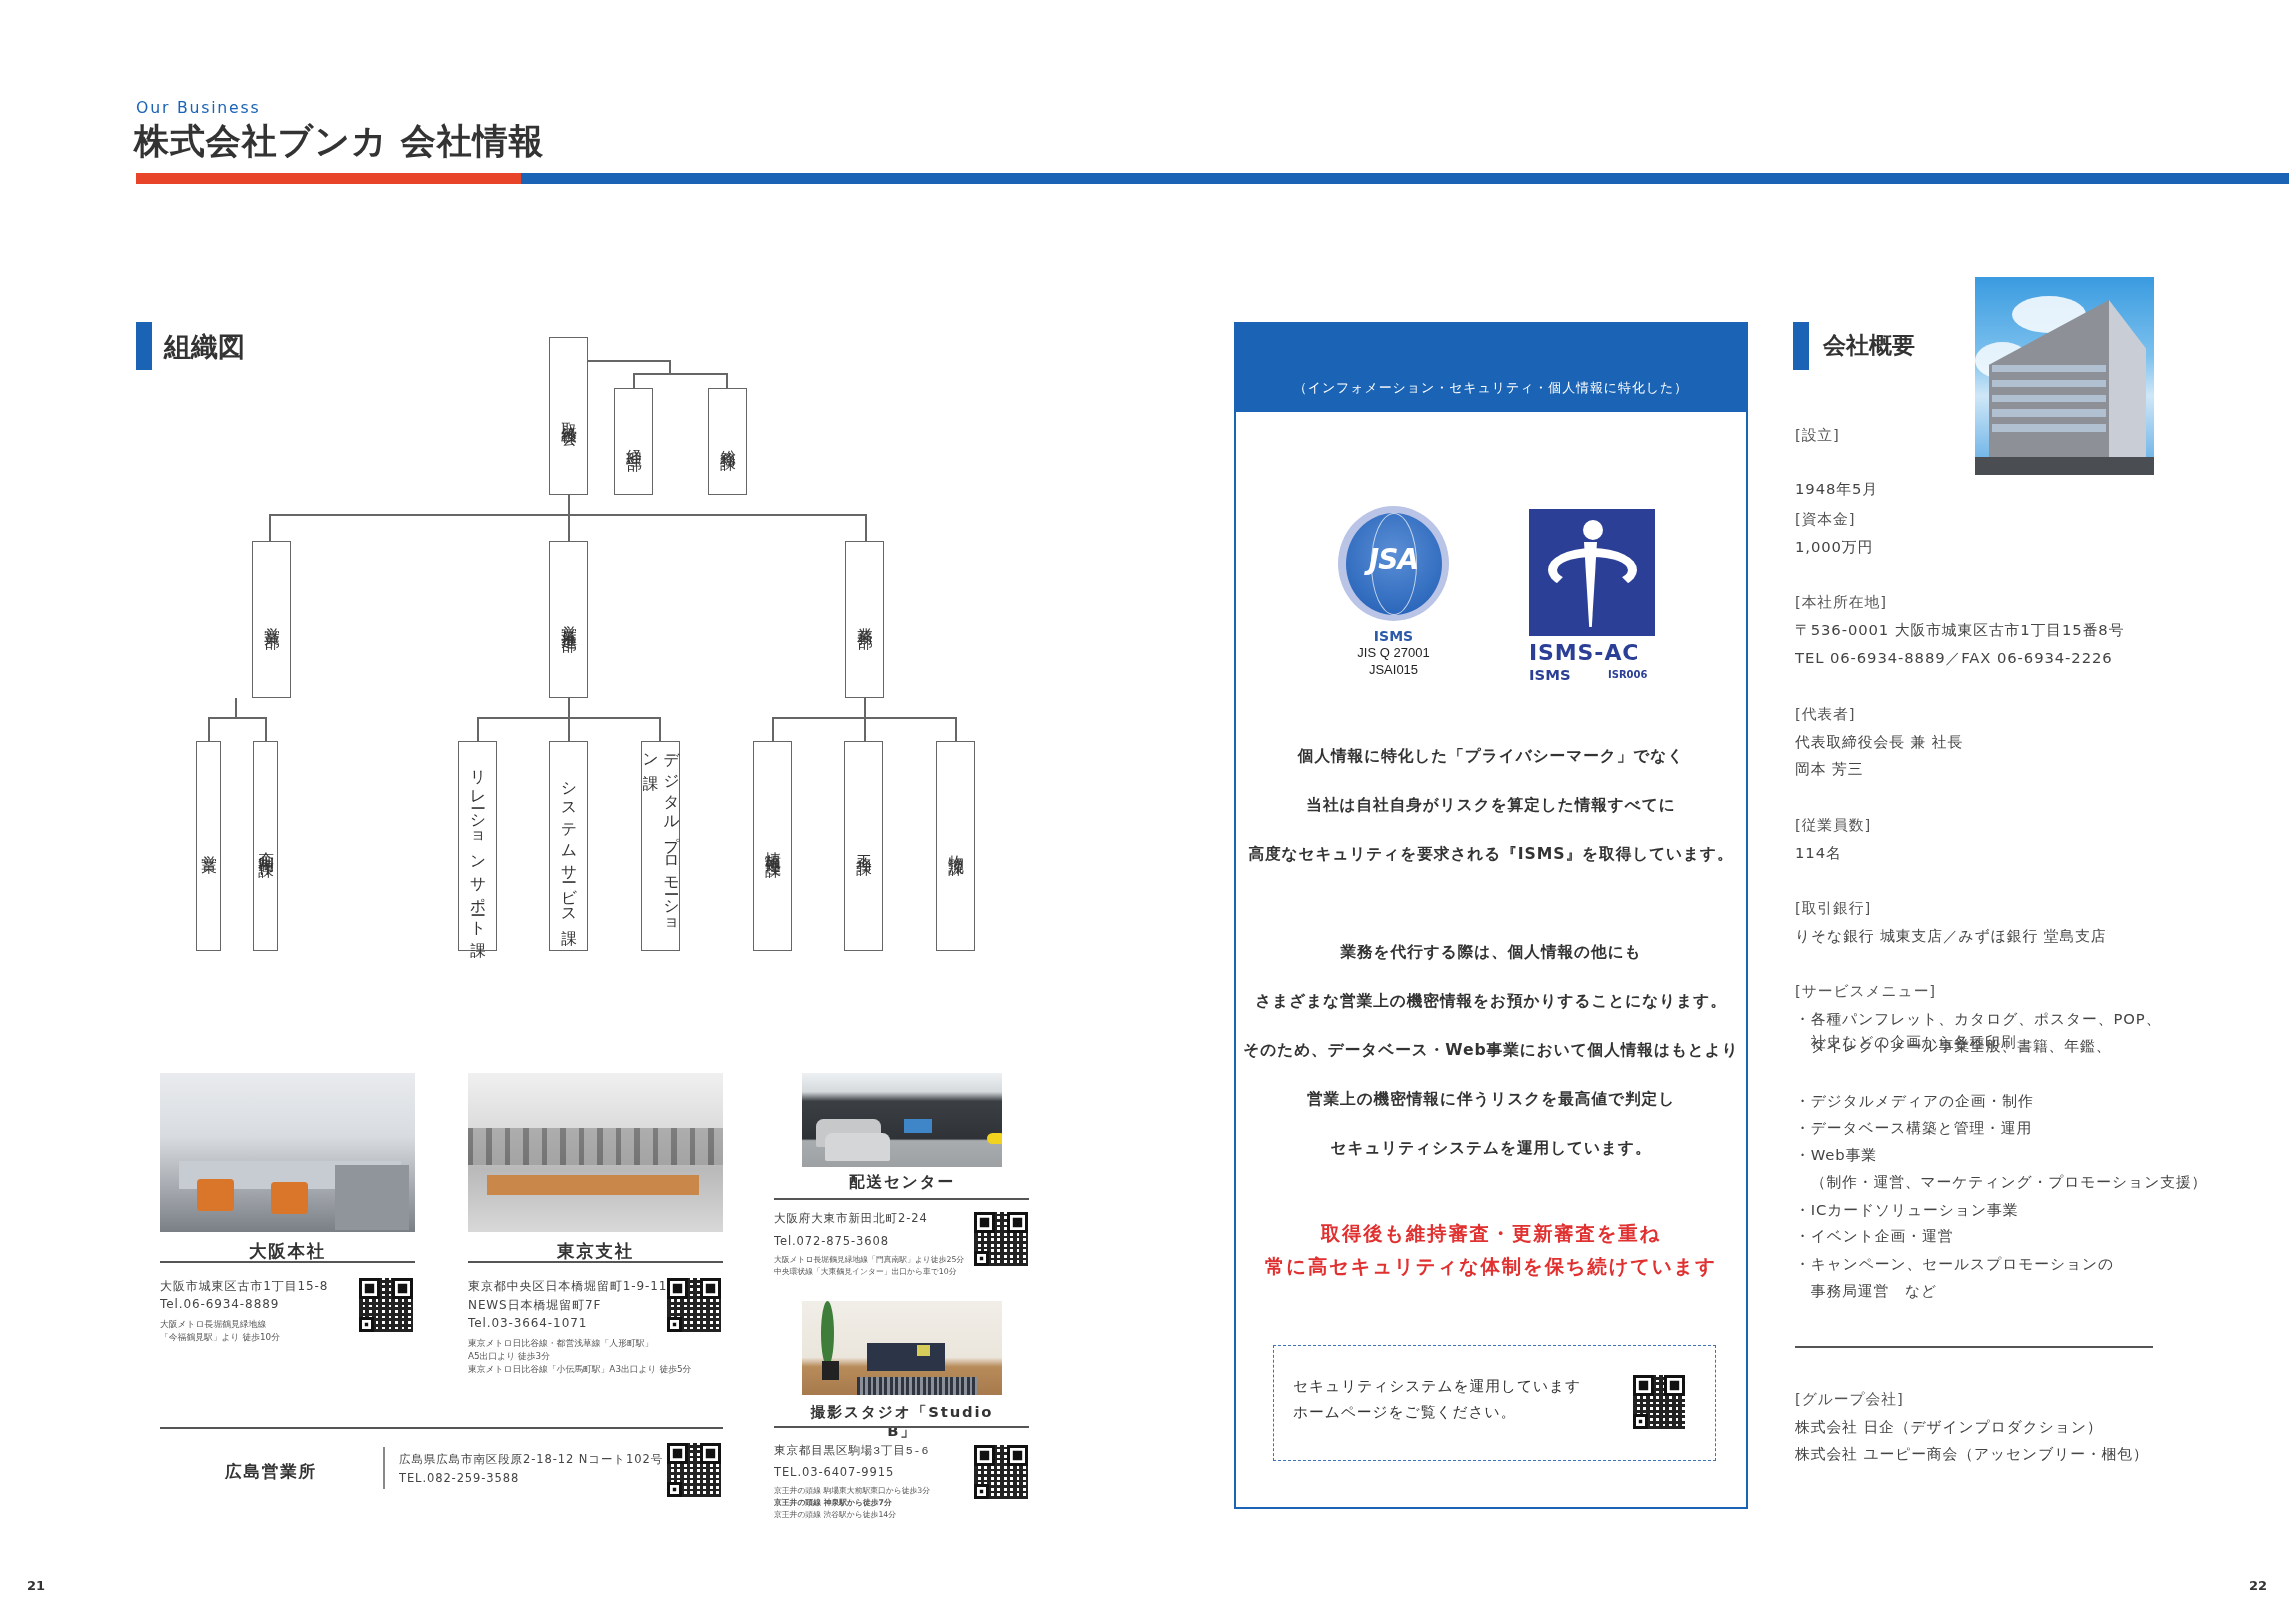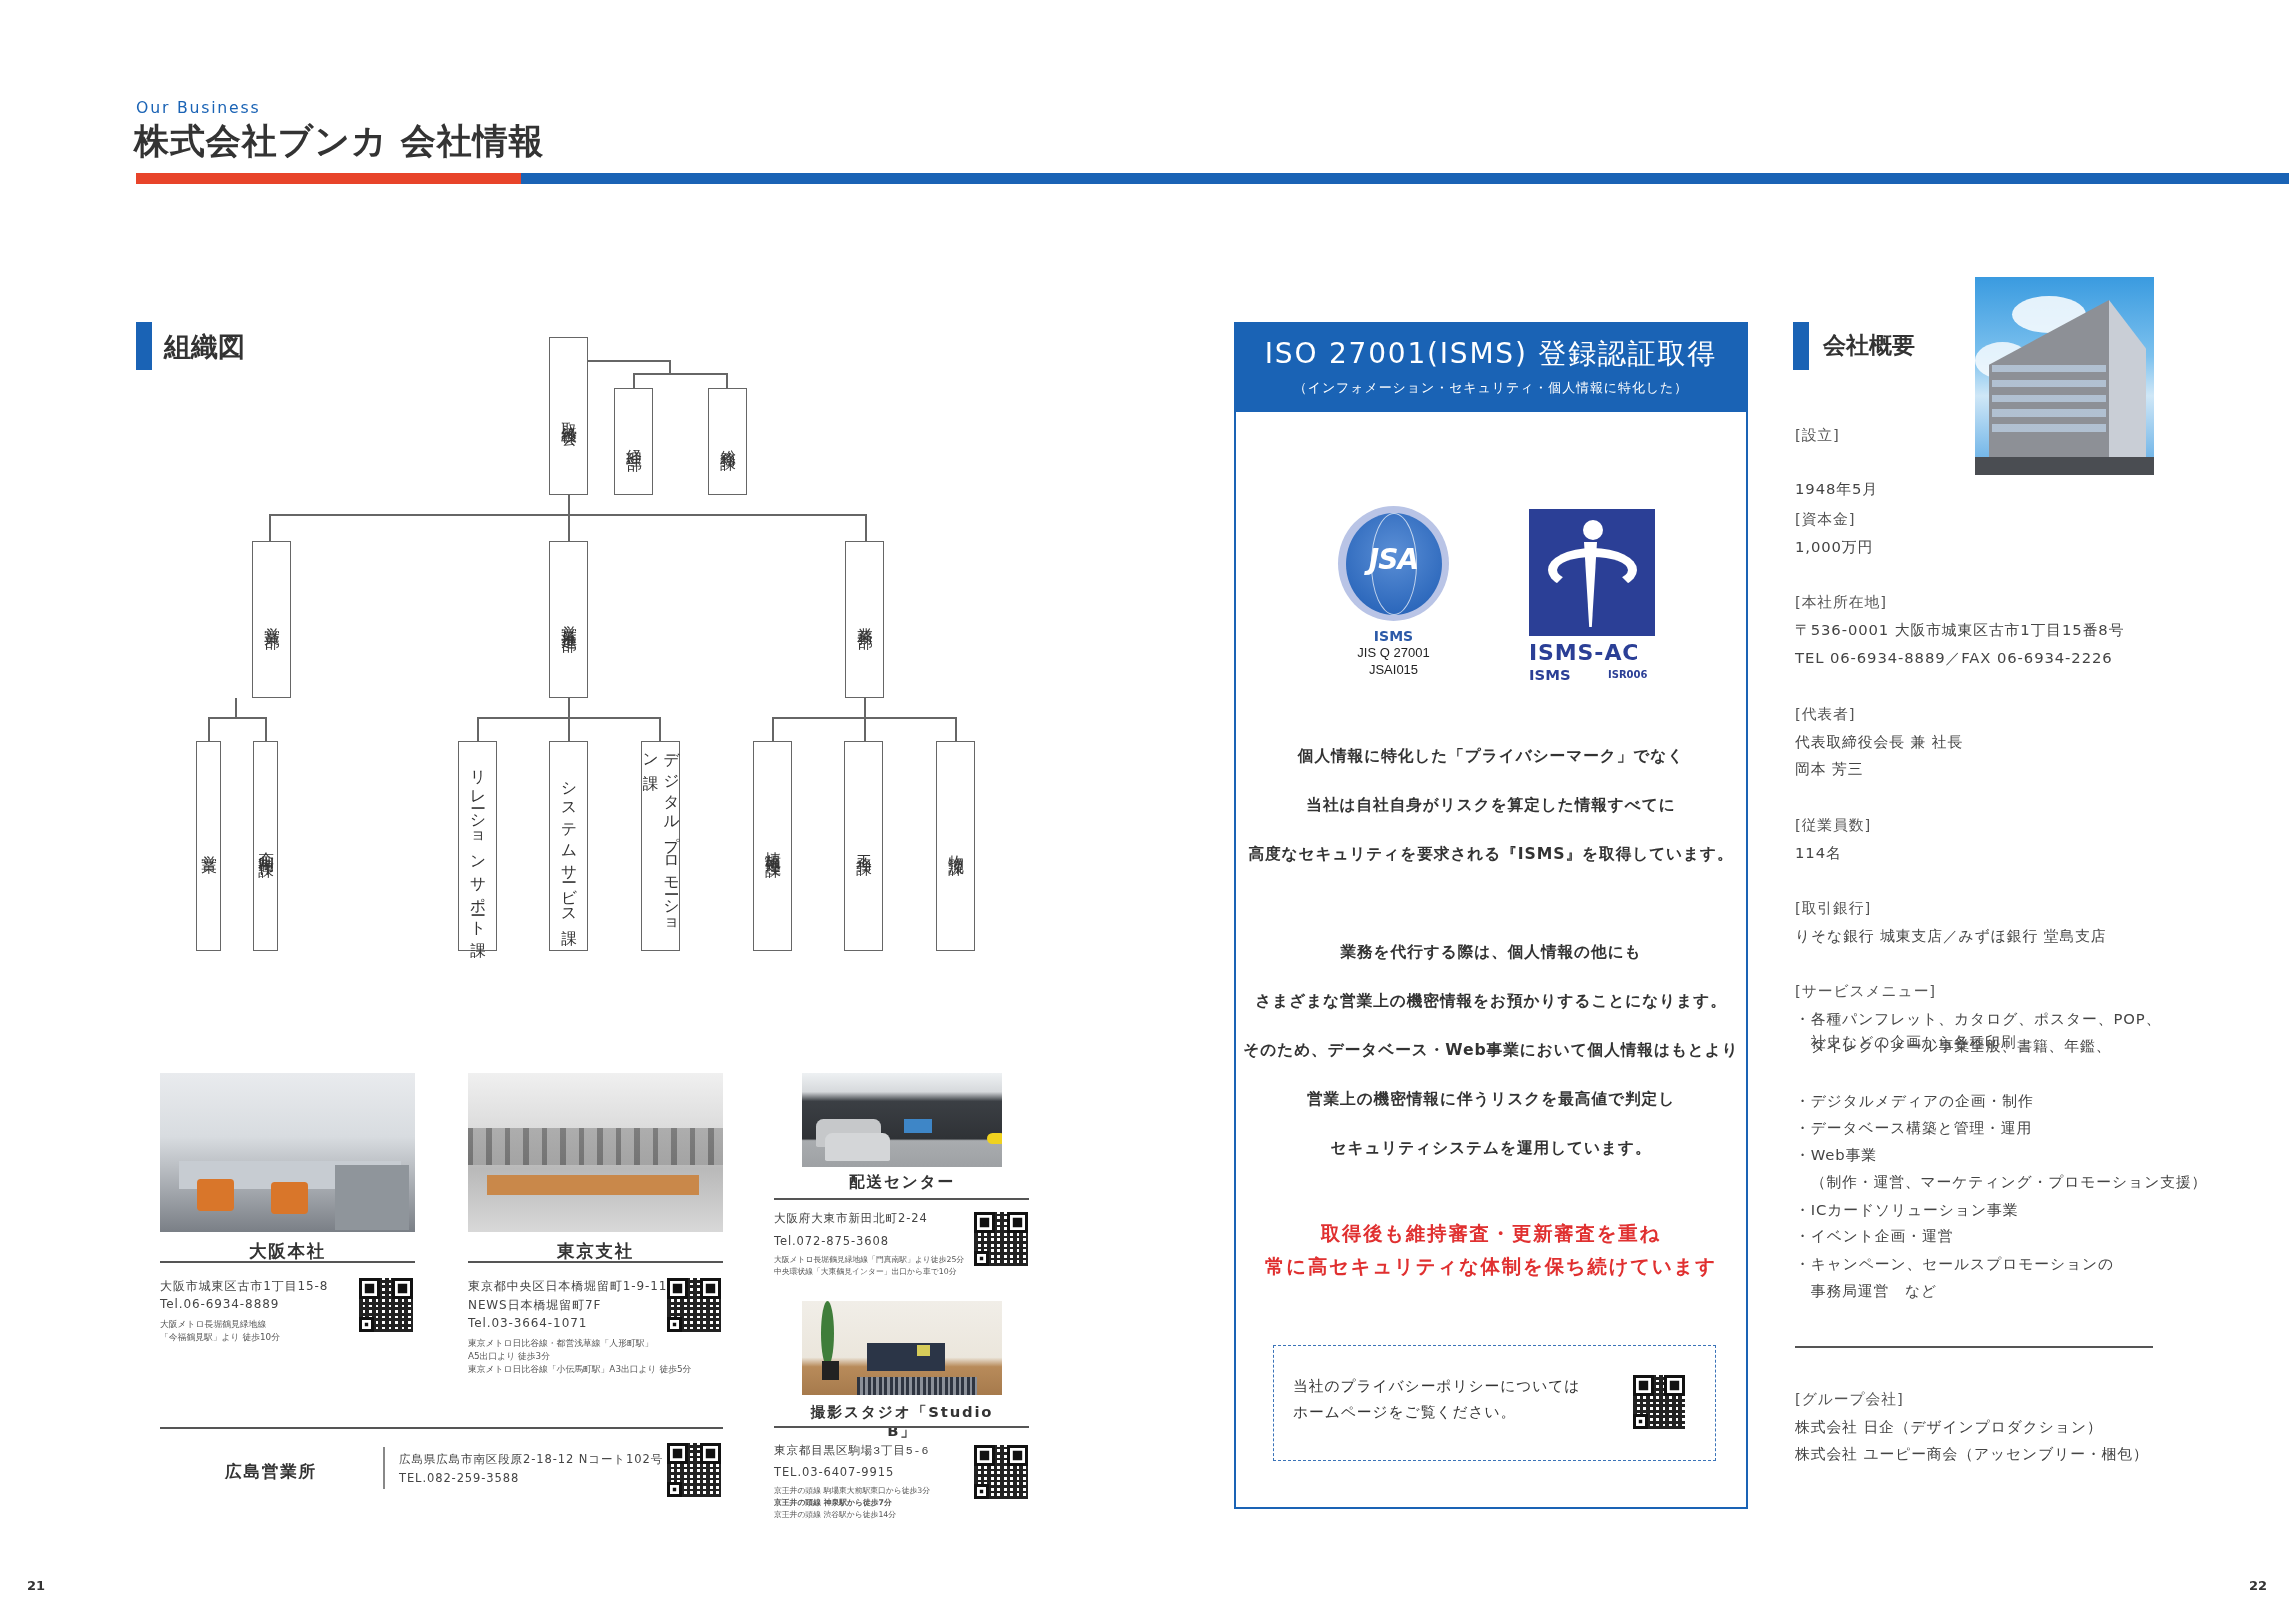--- a/index.html
+++ b/index.html
@@ -206,21 +206,20 @@
 <div class="office-line" style="left:774px;top:1465px;font-size:11.5px;">TEL.03-6407-9915</div>
 <div class="office-note" style="left:774px;top:1485px;font-size:7.8px;line-height:12px;">京王井の頭線 駒場東大前駅東口から徒歩3分</div>
 <div class="office-note" style="left:774px;top:1497px;font-size:7.8px;line-height:12px;font-weight:bold;">京王井の頭線 神泉駅から徒歩7分</div>
 <div class="office-note" style="left:774px;top:1509px;font-size:7.8px;line-height:12px;">京王井の頭線 渋谷駅から徒歩14分</div>
 <div class="qr" style="left:974px;top:1445px;width:54px;height:54px;">
     <div class="qr-corner"></div>
   </div>
 
 <div class="abs isms-panel"></div>
 <div class="abs isms-head">
-  <div class="isms-title">ISO 27001(ISMS) 登録認証取得</div>
   <div class="isms-sub">（インフォメーション・セキュリティ・個人情報に特化した）</div>
 </div>
 
 <div style="position:absolute;left:1329px;top:506px;width:129px;height:185px;">
   <div style="position:absolute;left:9.2px;top:0;width:111px;height:115px;border-radius:50%;background:#b9c4e6;"></div>
   <div style="position:absolute;left:16.6px;top:7.4px;width:96px;height:102px;border-radius:50%;background:radial-gradient(circle at 50% 40%,#5b8fd6,#1d5bb3);"></div>
   <div style="position:absolute;left:42px;top:7.4px;width:46px;height:102px;border:1.8px solid rgba(255,255,255,.7);border-radius:50%;"></div>
   <div style="position:absolute;left:16.6px;top:39px;width:96px;height:28px;display:flex;align-items:center;justify-content:center;font-family:'DejaVu Sans',sans-serif;font-weight:bold;font-style:italic;font-size:28px;color:#fff;letter-spacing:-0.9px;">JSA</div>
   <div style="position:absolute;left:0;top:122px;width:129px;text-align:center;font-weight:bold;font-size:14px;color:#2c5aa8;">ISMS</div>
   <div style="position:absolute;left:0;top:139px;width:129px;text-align:center;font-size:13px;color:#222;font-family:'Liberation Sans',sans-serif;">JIS Q 27001</div>
@@ -243,21 +242,21 @@
 <div class="isms-body" style="top:942px;">業務を代行する際は、個人情報の他にも</div>
 <div class="isms-body" style="top:991px;">さまざまな営業上の機密情報をお預かりすることになります。</div>
 <div class="isms-body" style="top:1040px;">そのため、データベース・Web事業において個人情報はもとより</div>
 <div class="isms-body" style="top:1089px;">営業上の機密情報に伴うリスクを最高値で判定し</div>
 <div class="isms-body" style="top:1138px;">セキュリティシステムを運用しています。</div>
 
 <div class="isms-red" style="top:1220px;">取得後も維持審査・更新審査を重ね</div>
 <div class="isms-red" style="top:1253px;">常に高セキュリティな体制を保ち続けています</div>
 
 <div class="abs policy-box"></div>
-<div class="policy-text" style="top:1377px;">当社のプライバシーポリシーについては</div>
+<div class="policy-text" style="top:1377px;">セキュリティシステムを運用しています</div>
 <div class="policy-text" style="top:1403px;">ホームページをご覧ください。</div>
 <div class="qr" style="left:1633px;top:1375px;width:52px;height:54px;">
     <div class="qr-corner"></div>
   </div>
 
 <div class="abs sec-bar" style="left:1793px;top:322px;"></div>
 <div class="abs sec-title" style="left:1823px;top:330px;font-size:23px;">会社概要</div>
 <div class="photo" style="left:1975px;top:277px;width:179px;height:198px;background:linear-gradient(180deg,#3a9be0 0%,#7cc1ee 40%,#cfe7f7 60%,#5aa9e4 100%);">
   <div style="position:absolute;left:37px;top:18.5px;width:74px;height:37px;background:#fff;border-radius:50%;opacity:.85;"></div>
   <div style="position:absolute;left:0;top:65px;width:55px;height:37px;background:#fff;border-radius:50%;opacity:.8;"></div>

